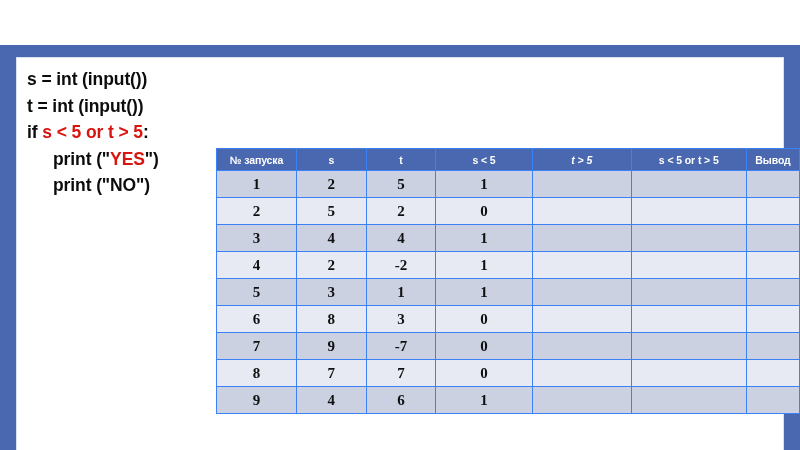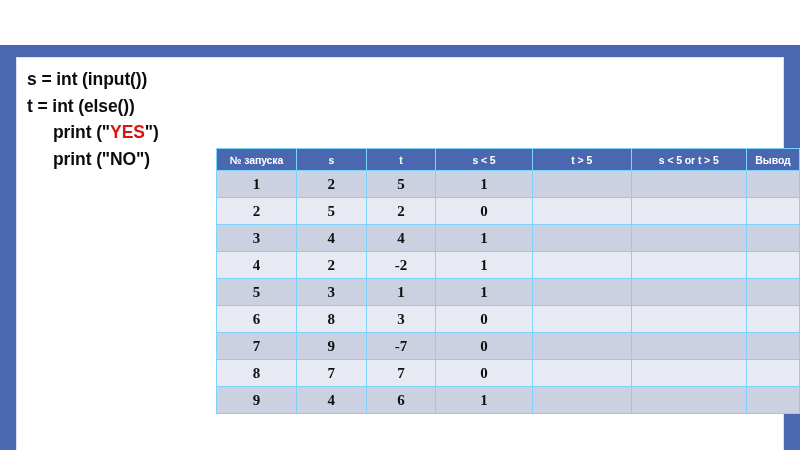--- a/index.html
+++ b/index.html
@@ -68,21 +68,21 @@
   }
 
   
   #trace-table {
     position: absolute;
     left: 199px;
     top: 90px;
     width: 584px;
     border-collapse: separate;
     border-spacing: 1px;
-    background: #7dd3fc;
+    background: #3b82f6;
     table-layout: fixed;
   }
   #trace-table th {
     background: #4a68b0;
     color: #ffffff;
     font-family: "Liberation Sans", sans-serif;
     font-weight: bold;
     font-size: 10.5px;
     height: 21px;
     padding: 0 2px;
@@ -99,33 +99,34 @@
     font-size: 15px;
     color: #101010;
   }
   #trace-table tr.row-odd td { background: #ccd1e2; }
   #trace-table tr.row-even td { background: #e7eaf3; }
 
   .c0 { width: 72px; }
   .c1 { width: 62px; }
   .c2 { width: 62px; }
   .c3 { width: 88px; }
-  .c4 { width: 90px; }
+  .c4 { width: 90px; font-style: italic; }
   .c5 { width: 106px; }
   .c6 { width: 46px; }
 </style>
 </head>
 <body>
 
 <div id="slide">
   <div id="slide-inner">
 
     <div id="code-block">
         <div class="code-line"><span>s = int (input())</span></div>
-        <div class="code-line"><span>t = int (else())</span></div>
+        <div class="code-line"><span>t = int (input())</span></div>
+        <div class="code-line"><span>if </span><span class="kw-red">s &lt; 5 or t &gt; 5</span><span>:</span></div>
         <div class="code-line indent"><span>print ("</span><span class="kw-red">YES</span><span>")</span></div>
         <div class="code-line indent"><span>print ("NO")</span></div>
       </div>
 
 
     <table id="trace-table">
       <thead>
         <tr>
             <th class="c0">№ запуска</th>
             <th class="c1">s</th>

